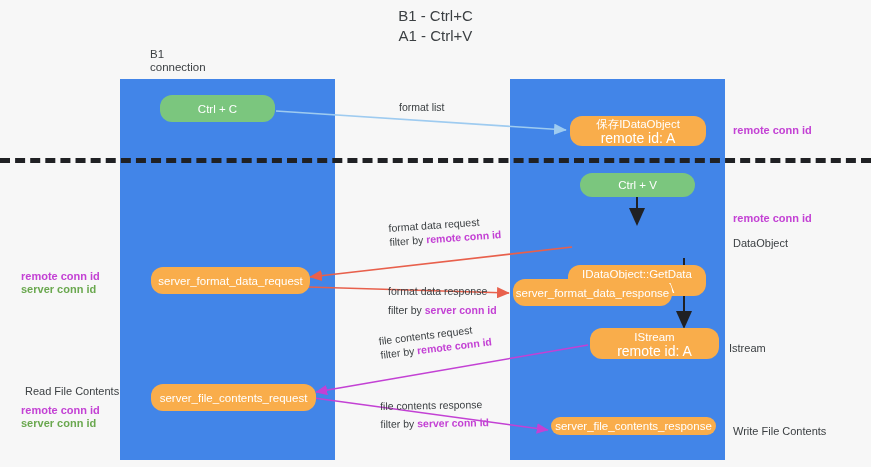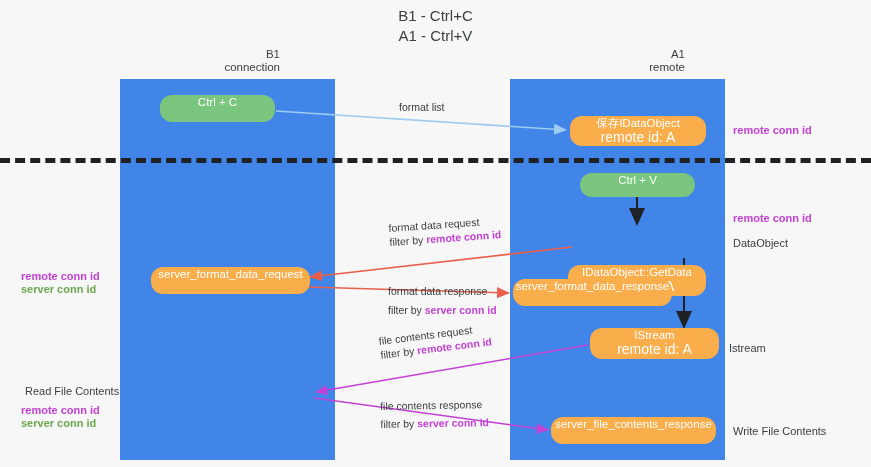--- a/index.html
+++ b/index.html
@@ -10,28 +10,28 @@
   }
   #stage{position:absolute;inset:0;}
   svg#wires{position:absolute;left:0;top:0;width:871px;height:467px;pointer-events:none;}
 
   .title{
     position:absolute;left:0;top:6px;width:871px;text-align:center;
     font-size:15px;line-height:20px;color:#3c4043;
   }
 
   .col-head{
-    position:absolute;text-align:right;font-size:11.5px;line-height:13px;color:#3c4043;
+    position:absolute;text-align:left;font-size:11.5px;line-height:13px;color:#3c4043;
   }
 
   .lane{position:absolute;background:#4285e8;}
 
   .node{
     position:absolute;box-sizing:border-box;
-    display:flex;flex-direction:column;align-items:center;justify-content:flex-start;
+    display:flex;flex-direction:column;align-items:center;justify-content:center;
     color:#ffffff;font-size:11.5px;line-height:14px;text-align:center;border-radius:12px;
   }
   .node.green{background:#7bc67e;}
   .node.orange{background:#f9ad4b;}
   .node .l2{font-size:14px;}
 
   .edge-label{
     position:absolute;font-size:10.5px;line-height:14px;color:#3c4043;
     white-space:nowrap;
   }
@@ -55,24 +55,20 @@
 <div id="stage">
 
   <div class="title">
     <div>B1 - Ctrl+C</div>
     <div>A1 - Ctrl+V</div>
   </div>
 
   <div class="col-head" style="left:150px;top:48px;width:130px;">
     <div>B1</div>
     <div>connection</div>
-  </div>
-  <div class="col-head" style="left:555px;top:48px;width:130px;">
-    <div>A1</div>
-    <div>remote</div>
   </div>
 
   <div class="lane" style="left:120px;top:79px;width:215px;height:381px;"></div>
   <div class="lane" style="left:510px;top:79px;width:215px;height:381px;"></div>
 
   <svg id="wires" viewBox="0 0 871 467">
     <defs>
       <marker id="ah-blue" markerWidth="8" markerHeight="7" refX="7.5" refY="3.5" orient="auto">
         <polygon points="0,0 8,3.5 0,7" fill="#9ecbf0"></polygon>
       </marker>
@@ -128,22 +124,25 @@
 
   <div class="node orange" style="left:513px;top:279px;width:159px;height:27px;">
     <div>server_format_data_response</div>
   </div>
 
   <div class="node orange" style="left:590px;top:328px;width:129px;height:31px;">
     <div>IStream</div>
     <div class="l2">remote id: A</div>
   </div>
 
+  <div class="node orange" style="left:151px;top:384px;width:165px;height:27px;">
+    <div>server_file_contents_request</div>
+  </div>
 
-  <div class="node orange" style="left:551px;top:417px;width:165px;height:27px;">
+  <div class="node orange" style="left:551px;top:417px;width:165px;height:18px;">
     <div>server_file_contents_response</div>
   </div>
 
   <div class="edge-label" style="left:399px;top:100px;">
     <span>format list</span>
   </div>
 
   <div class="edge-label rot" style="left:388px;top:221px;transform:rotate(-4deg);">
     <div>format data request</div>
     <div>

